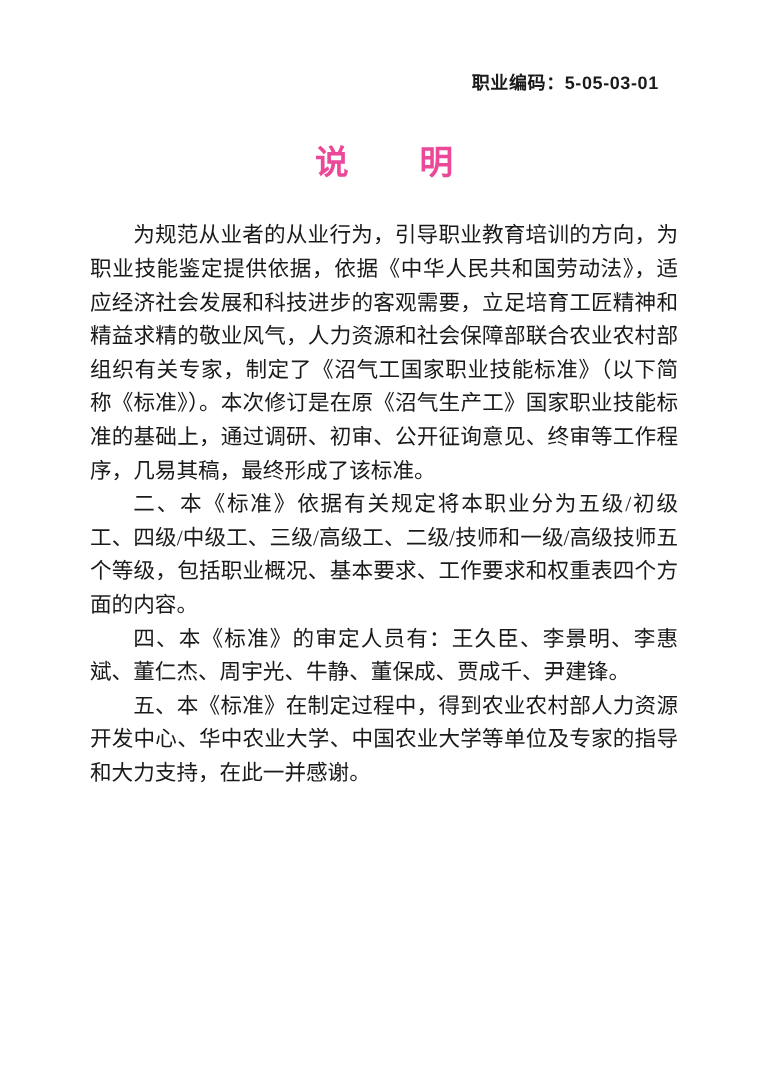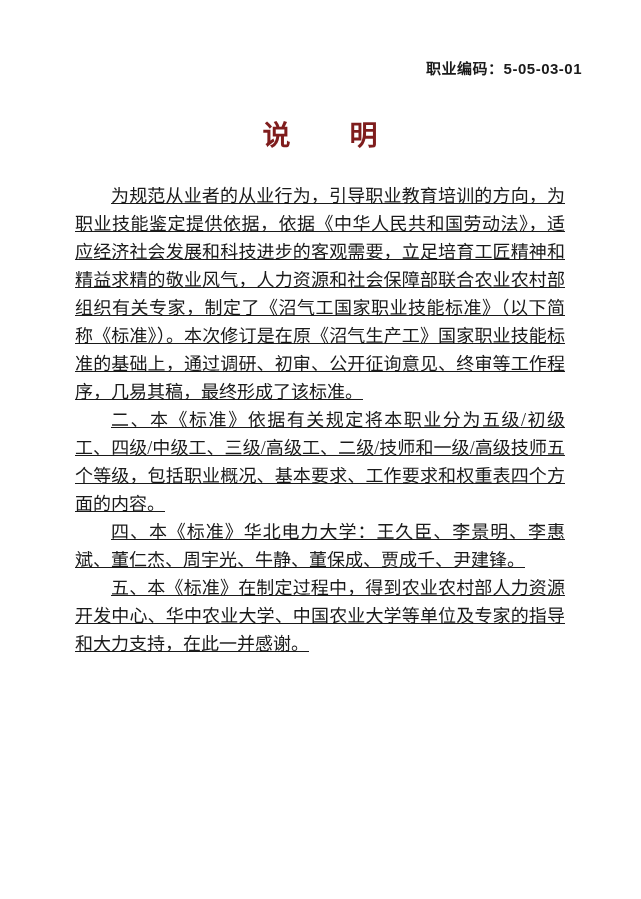--- a/index.html
+++ b/index.html
@@ -12,71 +12,70 @@
     width: 641px;
     height: 899px;
     background: #ffffff;
     overflow: hidden;
     box-sizing: border-box;
     color: #1a1a1a;
   }
   .code-line {
     position: absolute;
     top: 57px;
-    right: 59px;
+    right: 92px;
     font-family: "Liberation Sans", "DejaVu Sans", sans-serif;
     font-size: 15px;
     font-weight: 600;
     letter-spacing: 0.5px;
     color: #1a1a1a;
     white-space: nowrap;
   }
   .doc-title {
     position: absolute;
     top: 113px;
     left: 0;
     width: 100%;
     text-align: center;
     font-family: "Liberation Sans", "DejaVu Sans", sans-serif;
     font-size: 28px;
     font-weight: bold;
-    color: #7f1d1d;
+    color: #ec4899;
     letter-spacing: 1px;
     white-space: pre;
   }
   .doc-body {
     position: absolute;
     top: 182px;
     left: 75px;
     width: 490px;
     font-family: "Liberation Serif", "DejaVu Serif", serif;
     font-size: 18px;
     line-height: 28px;
     text-align: justify;
     text-justify: inter-character;
     color: #1a1a1a;
   }
   .doc-body p {
     margin: 0;
     padding: 0;
     text-indent: 2em;
     word-break: break-all;
-    text-decoration: underline;
   }
 </style>
 </head>
 <body>
 
 <div class="page">
 
   <div class="code-line">职业编码：5-05-03-01</div>
 
   <div class="doc-title">说　　明</div>
 
   <div class="doc-body">
     <p>为规范从业者的从业行为，引导职业教育培训的方向，为职业技能鉴定提供依据，依据《中华人民共和国劳动法》，适应经济社会发展和科技进步的客观需要，立足培育工匠精神和精益求精的敬业风气，人力资源和社会保障部联合农业农村部组织有关专家，制定了《沼气工国家职业技能标准》（以下简称《标准》）。本次修订是在原《沼气生产工》国家职业技能标准的基础上，通过调研、初审、公开征询意见、终审等工作程序，几易其稿，最终形成了该标准。</p>
     <p>二、本《标准》依据有关规定将本职业分为五级/初级工、四级/中级工、三级/高级工、二级/技师和一级/高级技师五个等级，包括职业概况、基本要求、工作要求和权重表四个方面的内容。</p>
-    <p>四、本《标准》华北电力大学：王久臣、李景明、李惠斌、董仁杰、周宇光、牛静、董保成、贾成千、尹建锋。</p>
+    <p>四、本《标准》的审定人员有：王久臣、李景明、李惠斌、董仁杰、周宇光、牛静、董保成、贾成千、尹建锋。</p>
     <p>五、本《标准》在制定过程中，得到农业农村部人力资源开发中心、华中农业大学、中国农业大学等单位及专家的指导和大力支持，在此一并感谢。</p>
 
   </div>
 
 </div>
 
 </body></html>

